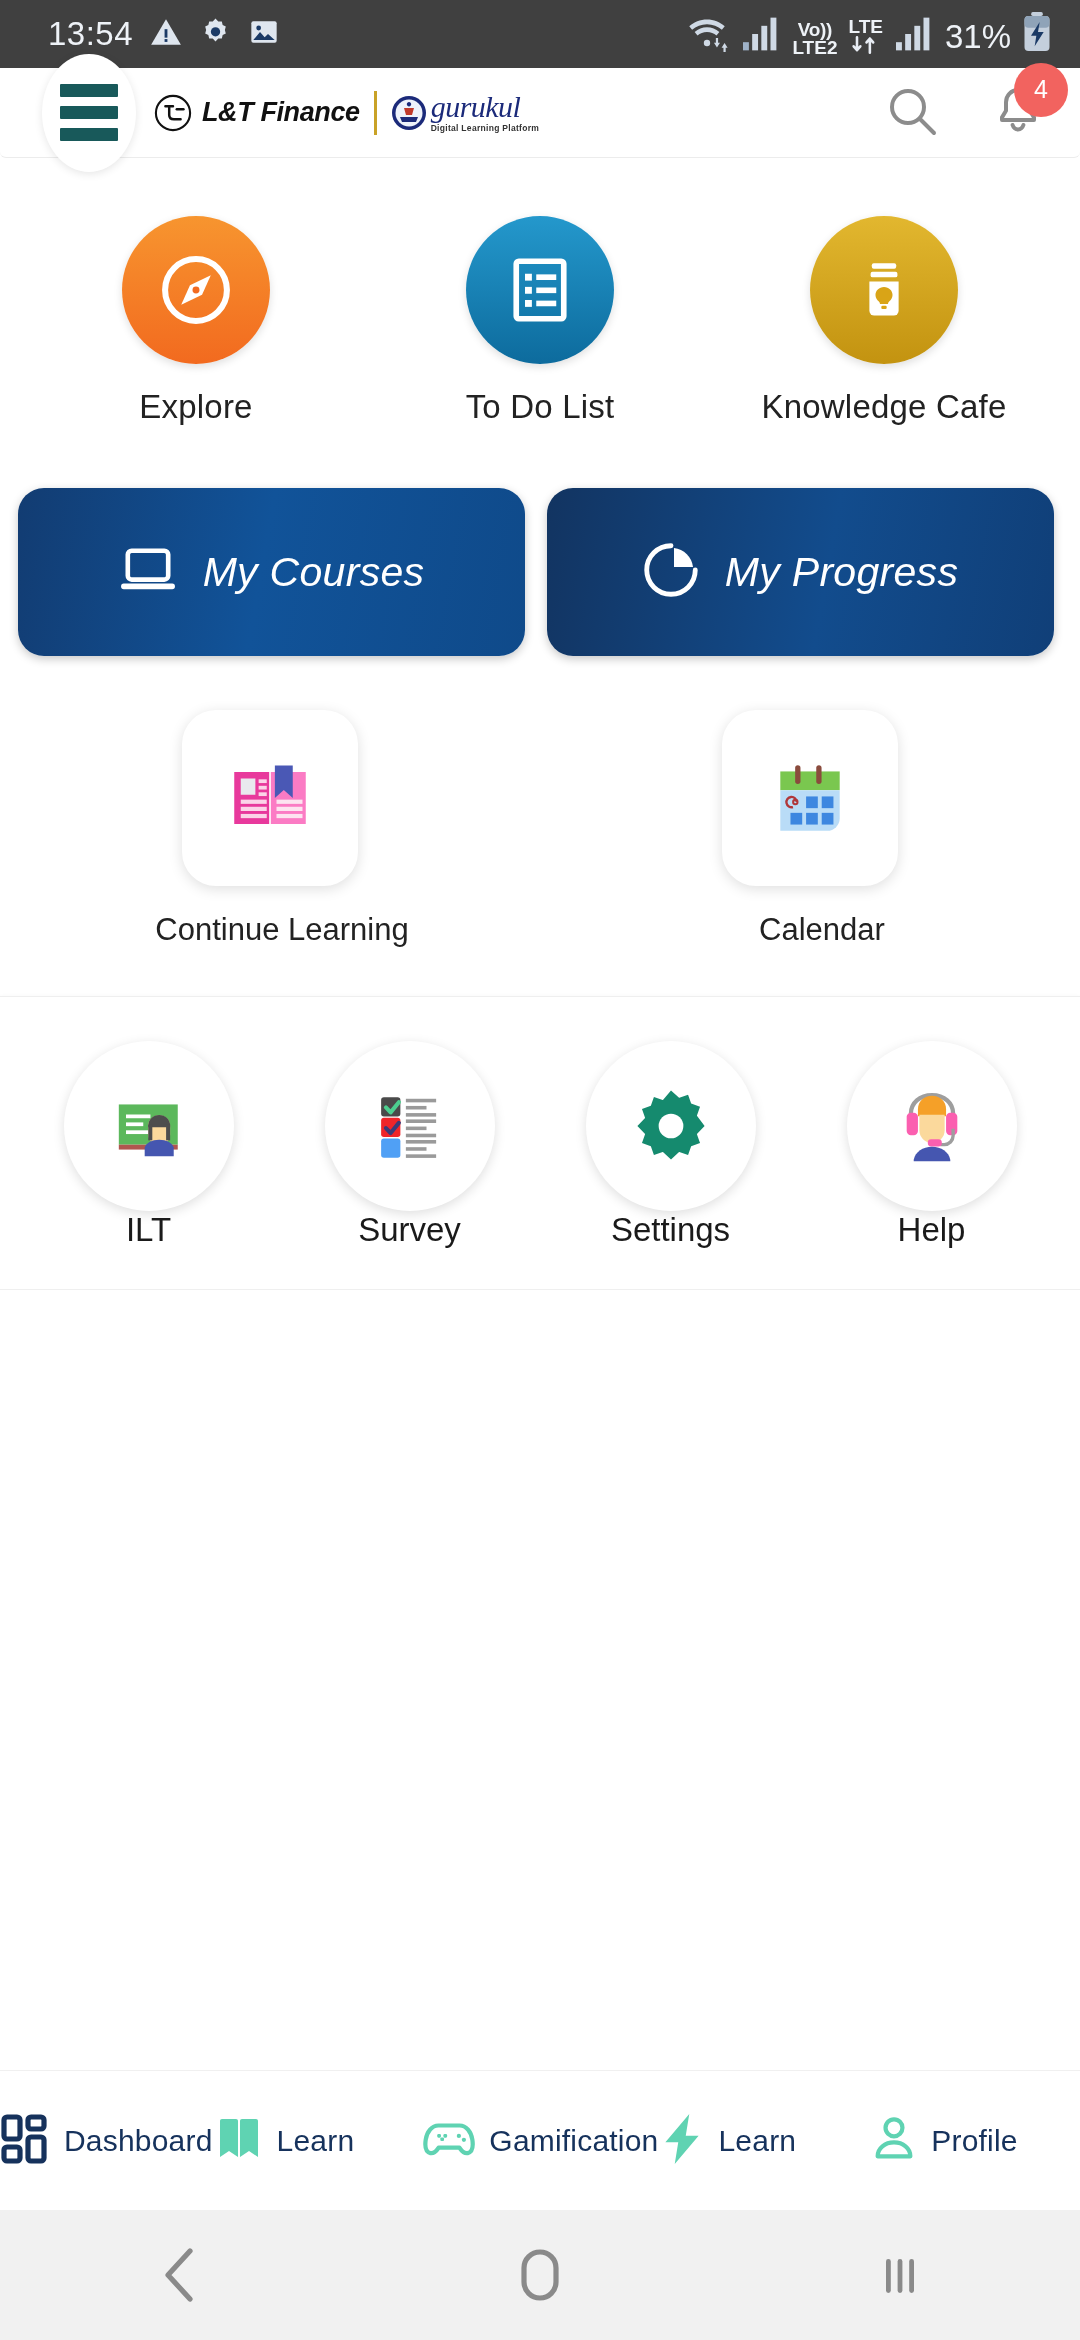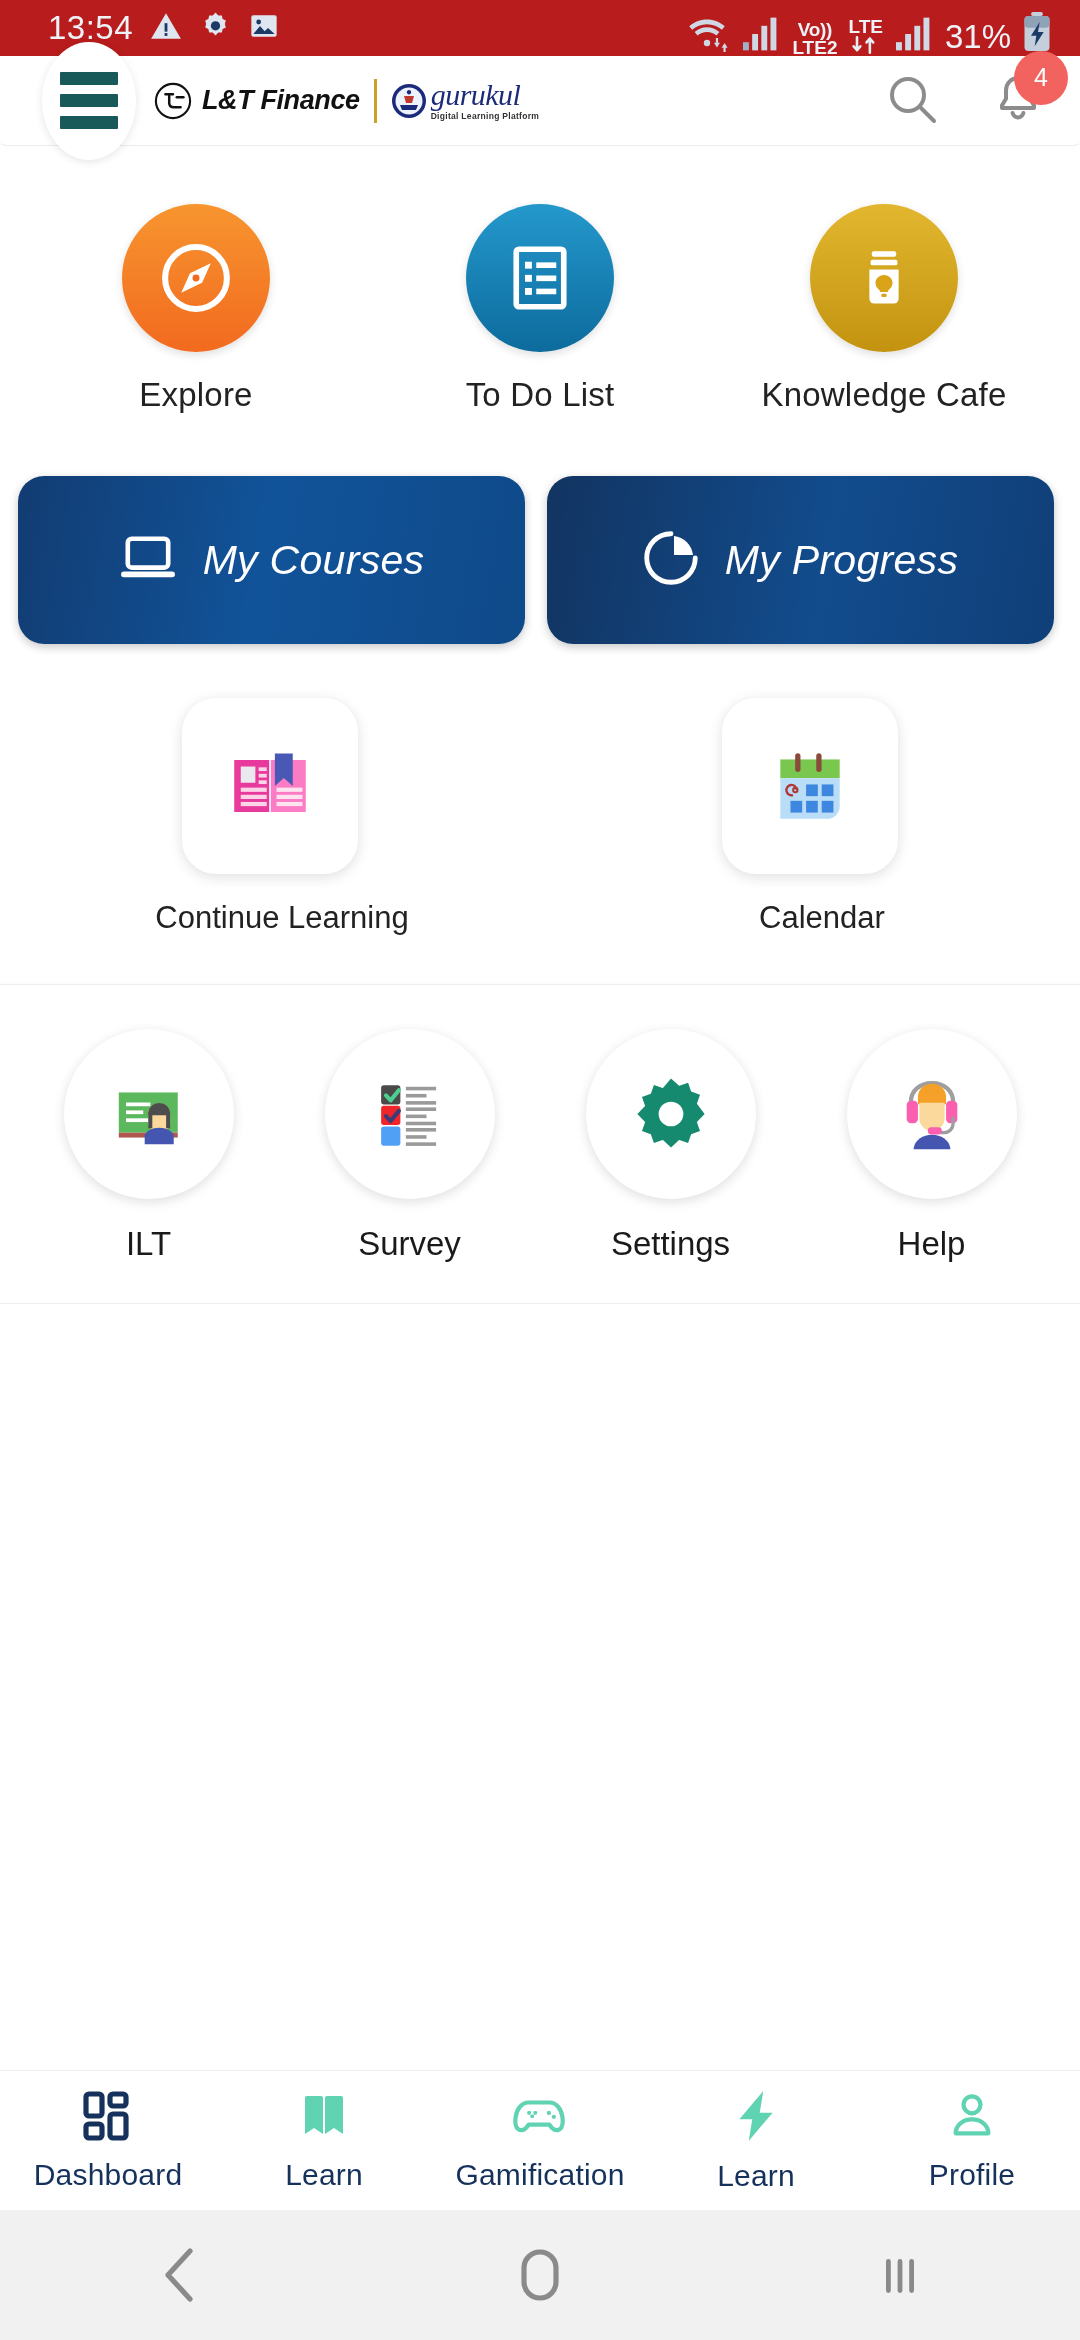--- a/index.html
+++ b/index.html
@@ -6,23 +6,23 @@
   html, body { width:1080px; height:2340px; }
   body {
     font-family:"Liberation Sans", sans-serif;
     background:#ffffff;
     overflow:hidden;
     position:relative;
   }
 
   
   .status-bar{
-    height:56px; width:100%;
-    background:#b91c1c;
-    display:flex; 
+    height:68px; width:100%;
+    background:#404040;
+    display:flex; align-items:center;
     padding:0 28px 0 48px;
     color:#e8edf4;
   }
   .sb-left{ display:flex; align-items:center; gap:16px; }
   .sb-clock{ font-size:33px; letter-spacing:.5px; color:#eef2f7; font-weight:400; }
   .sb-right{ margin-left:auto; display:flex; align-items:flex-end; gap:11px; }
   .sb-ico{ display:block; }
   .sb-pct{ font-size:33px; color:#eef2f7; letter-spacing:0; }
   .volte-stack{ display:flex; flex-direction:column; align-items:center; line-height:.92; font-size:19px; font-weight:700; color:#eef2f7; }
   .volte-stack .a{ letter-spacing:-.3px; }
@@ -126,34 +126,34 @@
     padding:44px 18px 40px 18px;
     display:flex;
   }
   .util{ flex:1 1 0; display:flex; flex-direction:column; align-items:center; }
   .util-circle{
     width:170px; height:170px; border-radius:50%;
     background:#fff;
     box-shadow:0 3px 12px rgba(0,0,0,.13);
     display:flex; align-items:center; justify-content:center;
   }
-  .util-label{ margin-top:26px; font-size:33px; color:#1a1a1a; }
+  .util-label{ font-size:33px; color:#1a1a1a; }
 
   
   .filler{ flex:1 1 auto; background:#fff; }
 
   
   .bottom-nav{
     position:absolute; left:0; right:0; bottom:130px;
     height:140px;
     background:#fff;
     border-top:1px solid #f0f0f0;
     display:flex; align-items:center;
   }
-  .nav-item{ flex:1 1 0; display:flex; flex-direction:column; align-items:center; gap:12px; }
+  .nav-item{ flex:1 1 0; display:flex; align-items:center; gap:12px; }
   .nav-label{ font-size:30px; color:#16325c; letter-spacing:.2px; }
 
   
   .android-nav{
     position:absolute; left:0; right:0; bottom:0;
     height:130px; background:#f1f1f1;
     display:flex; align-items:center;
   }
   .an-btn{ flex:1 1 0; display:flex; align-items:center; justify-content:center; }
 

